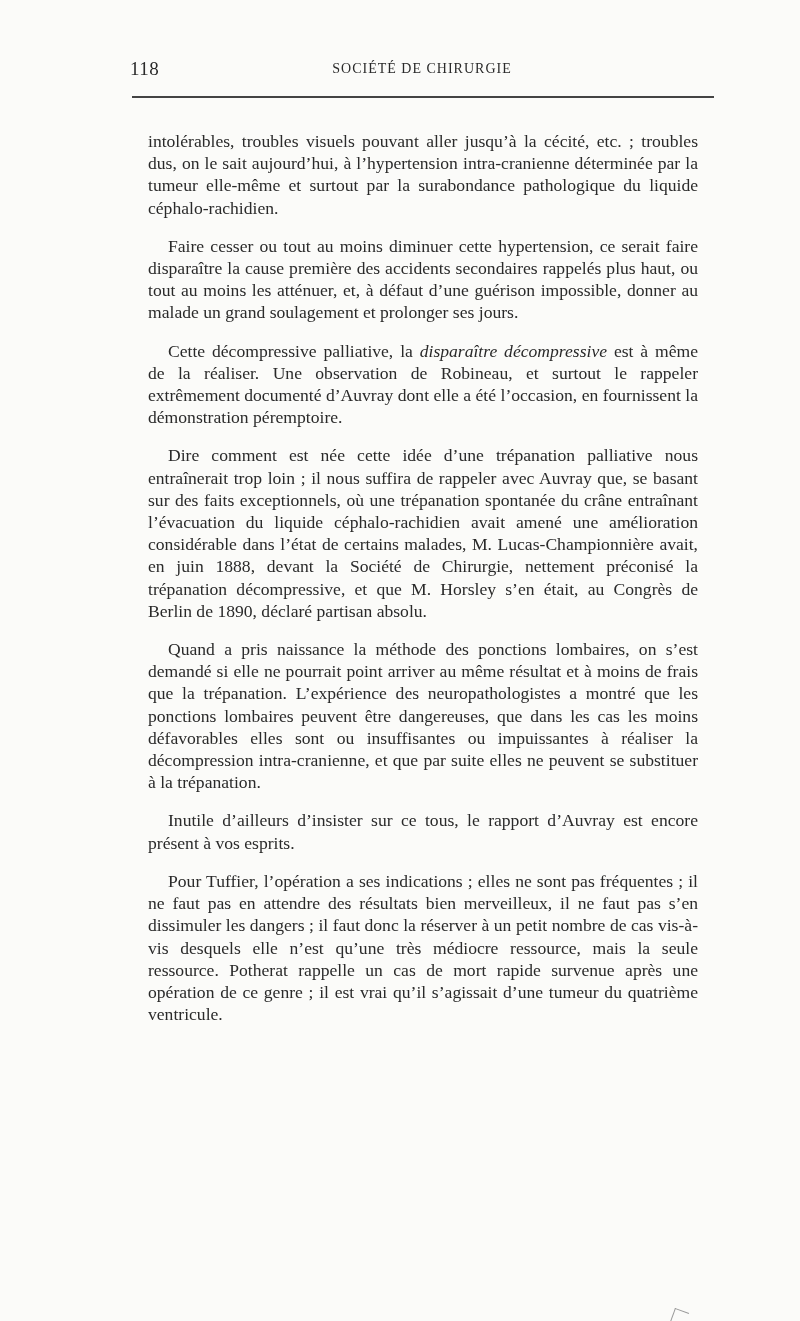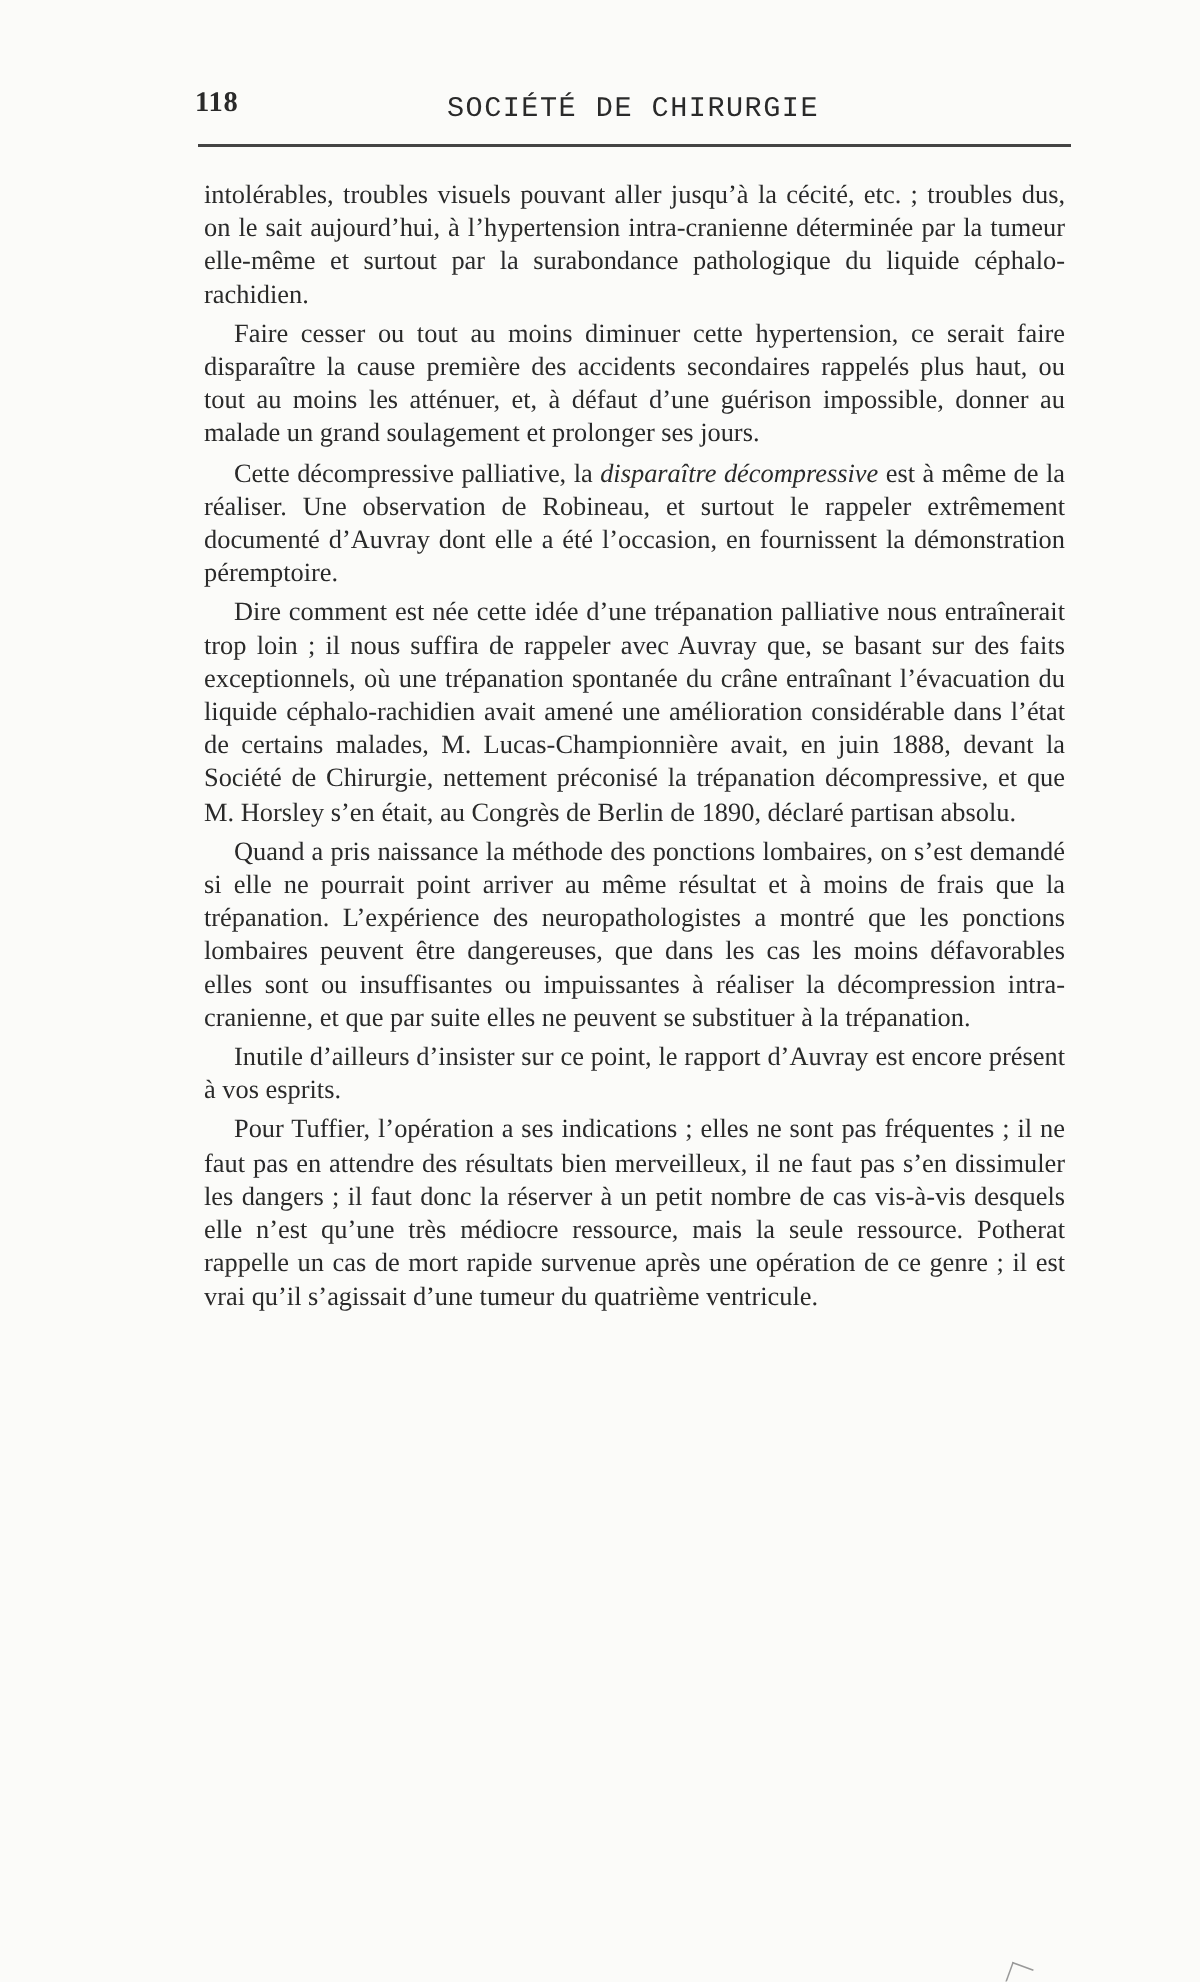--- a/index.html
+++ b/index.html
@@ -9,41 +9,41 @@
     position: relative;
     overflow: hidden;
     font-family: "DejaVu Serif", "Liberation Serif", serif;
     color: #2a2a2a;
   }
   .page-header {
     position: absolute; left: 130px; top: 58px; width: 584px; height: 24px;
   }
   .page-number {
     position: absolute; left: 0; top: 0;
-    font-size: 19px; font-weight: bold; letter-spacing: 0.5px;
+    font-size: 19px; font-weight: normal; letter-spacing: 0.5px;
     font-family: "Liberation Serif", serif;
     text-align: center;
   }
   .running-title {
     position: absolute; left: 0; right: 0; top: 3px; text-align: center;
-    font-size: 19px; letter-spacing: 1px;
-    font-family: Liberation Mono, monospace;
+    font-size: 14px; letter-spacing: 1px;
+    font-family: Liberation Serif, serif;
   }
   .header-rule {
     position: absolute; left: 132px; top: 96px; width: 582px; height: 0;
     border-top: 2px solid #444;
   }
   .body-text {
     position: absolute; left: 132px; top: 114px; width: 582px;
     font-family: "Liberation Serif", serif;
     font-size: 17.6px;
     line-height: 22.2px;
     text-align: justify;
   }
-  .body-text p { margin: 4px; text-indent: 20px; }
+  .body-text p { margin: 16px; text-indent: 20px; }
   .body-text p.cont { text-indent: 0; }
   .body-text em { font-style: italic; }
   .corner-mark {
     position: absolute; left: 672px; top: 1310px; width: 14px; height: 14px;
     border-left: 1px solid #999; border-top: 1px solid #999; transform: rotate(20deg);
   }
 </style>
 </head>
 <body>
 
@@ -52,17 +52,17 @@
   <div class="running-title">SOCIÉTÉ DE CHIRURGIE</div>
 </div>
 <div class="header-rule"></div>
 
 <div class="body-text">
   <p class="cont">intolérables, troubles visuels pouvant aller jusqu’à la cécité, etc. ; troubles dus, on le sait aujourd’hui, à l’hypertension intra-cranienne déterminée par la tumeur elle-même et surtout par la surabondance pathologique du liquide céphalo-rachidien.</p>
   <p>Faire cesser ou tout au moins diminuer cette hypertension, ce serait faire disparaître la cause première des accidents secondaires rappelés plus haut, ou tout au moins les atténuer, et, à défaut d’une guérison impossible, donner au malade un grand soulagement et prolonger ses jours.</p>
   <p><span>Cette décompressive palliative, la </span><em>disparaître décompressive</em><span> est à même de la réaliser. Une observation de Robineau, et surtout le rappeler extrêmement documenté d’Auvray dont elle a été l’occasion, en fournissent la démonstration péremptoire.</span></p>
   <p>Dire comment est née cette idée d’une trépanation palliative nous entraînerait trop loin ; il nous suffira de rappeler avec Auvray que, se basant sur des faits exceptionnels, où une trépanation spontanée du crâne entraînant l’évacuation du liquide céphalo-rachidien avait amené une amélioration considérable dans l’état de certains malades, M. Lucas-Championnière avait, en juin 1888, devant la Société de Chirurgie, nettement préconisé la trépanation décompressive, et que M. Horsley s’en était, au Congrès de Berlin de 1890, déclaré partisan absolu.</p>
   <p>Quand a pris naissance la méthode des ponctions lombaires, on s’est demandé si elle ne pourrait point arriver au même résultat et à moins de frais que la trépanation. L’expérience des neuropathologistes a montré que les ponctions lombaires peuvent être dangereuses, que dans les cas les moins défavorables elles sont ou insuffisantes ou impuissantes à réaliser la décompression intra-cranienne, et que par suite elles ne peuvent se substituer à la trépanation.</p>
-  <p>Inutile d’ailleurs d’insister sur ce point, le rapport d’Auvray est encore présent à vos esprits.</p>
+  <p>Inutile d’ailleurs d’insister sur ce tous, le rapport d’Auvray est encore présent à vos esprits.</p>
   <p>Pour Tuffier, l’opération a ses indications ; elles ne sont pas fréquentes ; il ne faut pas en attendre des résultats bien merveilleux, il ne faut pas s’en dissimuler les dangers ; il faut donc la réserver à un petit nombre de cas vis-à-vis desquels elle n’est qu’une très médiocre ressource, mais la seule ressource. Potherat rappelle un cas de mort rapide survenue après une opération de ce genre ; il est vrai qu’il s’agissait d’une tumeur du quatrième ventricule.</p>
 </div>
 
 <div class="corner-mark"></div>
 
 </body></html>

